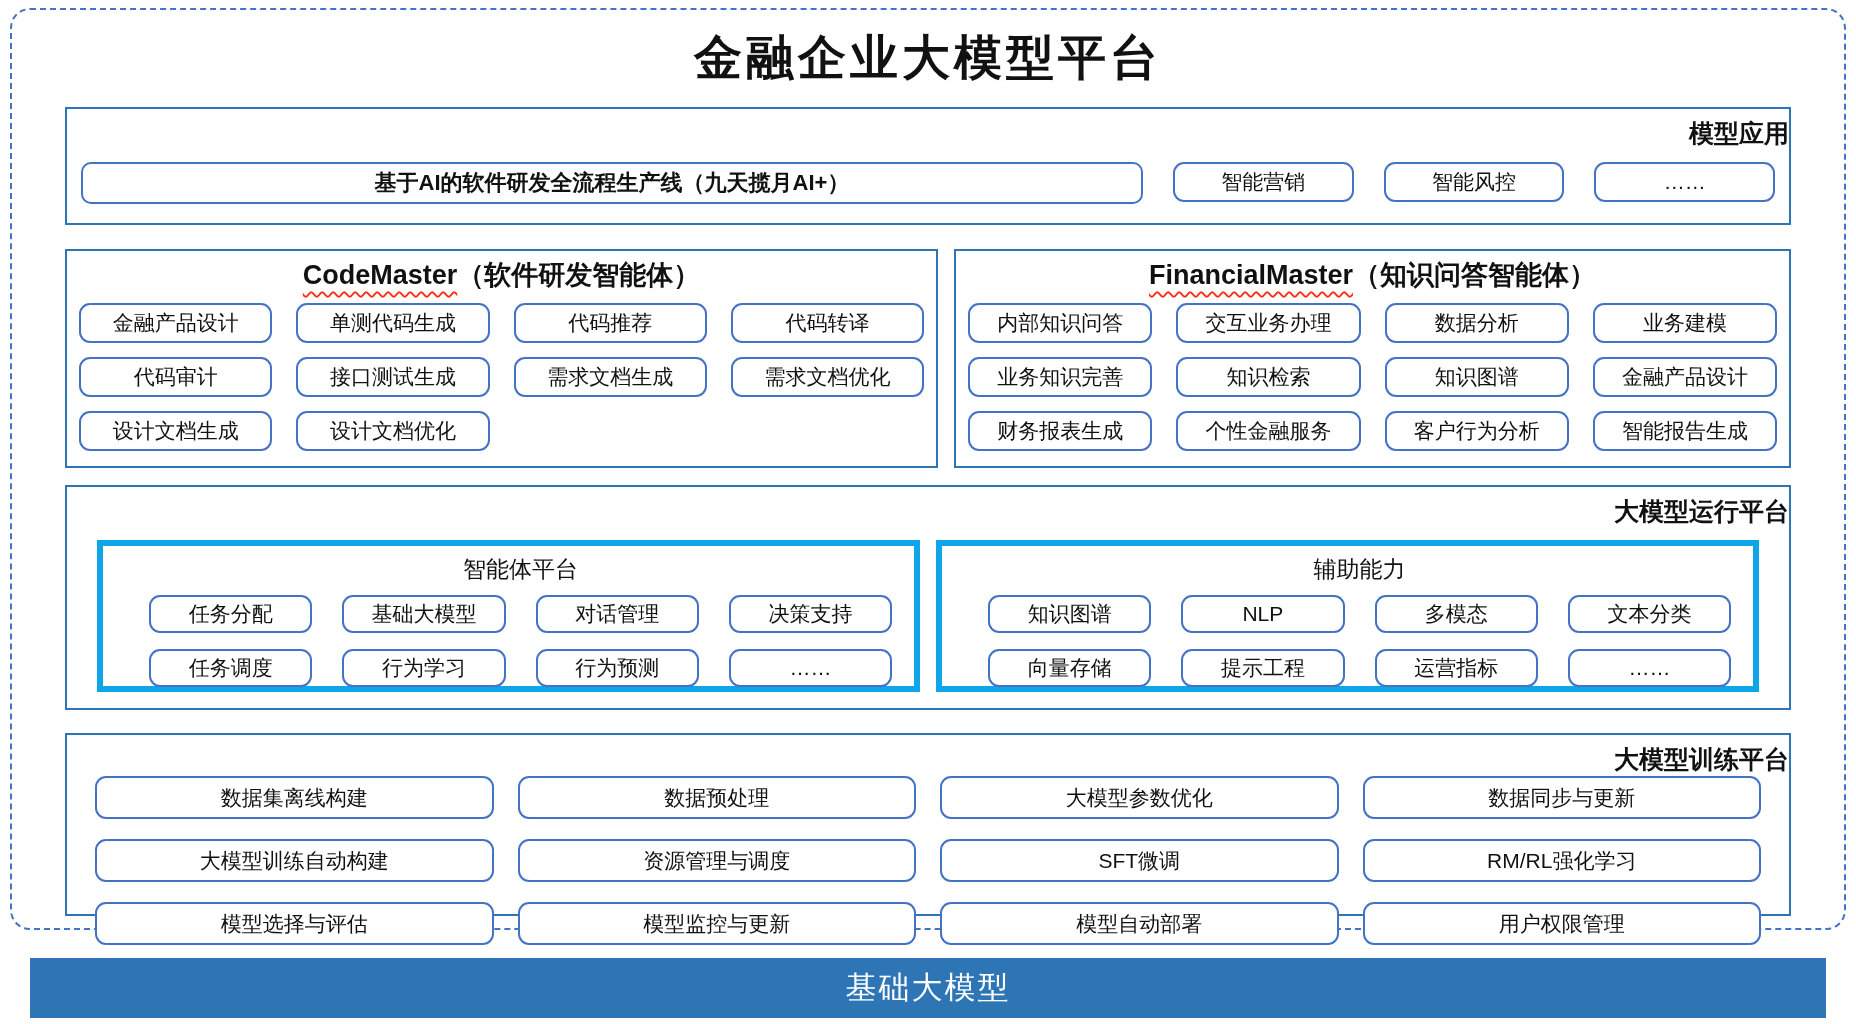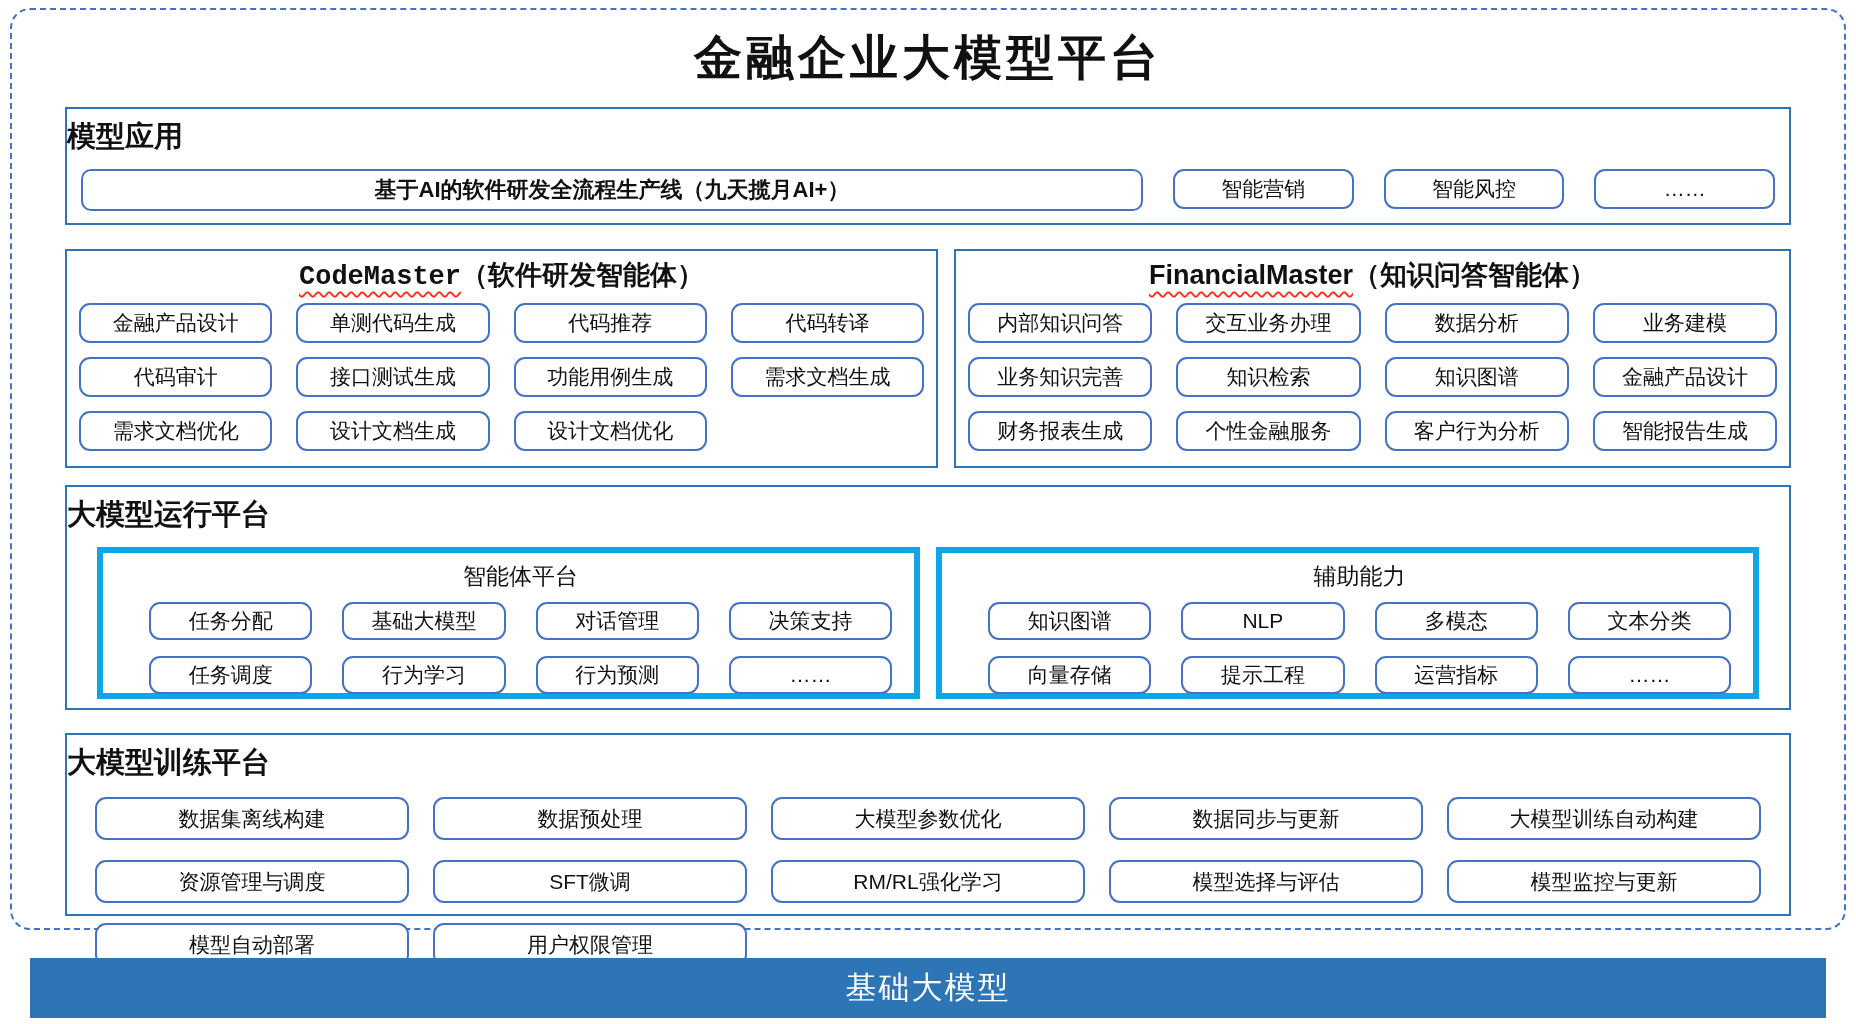--- a/index.html
+++ b/index.html
@@ -19,21 +19,21 @@
     position:absolute;left:0;right:0;top:26px;
     text-align:center;
     font-family:"DejaVu Serif",serif;
     font-weight:bold;font-size:48px;letter-spacing:4px;
   }
   .section{
     position:absolute;left:65px;width:1726px;box-sizing:border-box;
     border:2px solid #2E75B6;background:#fff;
   }
   .sec-header{
-    text-align:left;font-weight:bold;font-size:29px;margin-top:8px;
+    text-align:right;font-weight:bold;font-size:25px;margin-top:8px;
   }
   
   .sec-apps{top:107px;height:118px;}
   .apps-row{display:flex;gap:30px;padding:12px 14px;}
   .app-pipeline{
     flex:0 0 1062px;height:42px;box-sizing:border-box;
     border:2px solid #4472C4;border-radius:10px;
     display:flex;align-items:center;justify-content:center;
     font-weight:bold;font-size:22px;
   }
@@ -46,21 +46,21 @@
     font-size:21px;white-space:nowrap;background:#fff;
   }
   
   .agents-row{
     position:absolute;left:65px;top:249px;width:1726px;height:219px;
     display:flex;gap:16px;
   }
   .agent-panel{
     box-sizing:border-box;border:2px solid #2E75B6;background:#fff;flex:1;
   }
-  .agent-panel.left{flex:0 0 873px;font-family:Liberation Mono, monospace;}
+  .agent-panel.left{flex:0 0 873px;}
   .agent-header{
     text-align:center;font-weight:bold;font-size:27px;margin-top:6px;
   }
   .agent-en{
     text-decoration:underline;
     text-decoration-style:wavy;
     text-decoration-color:#FF2D1A;
     text-decoration-thickness:2px;
     text-underline-offset:7px;
   }
@@ -78,22 +78,22 @@
     text-align:center;font-size:23px;font-weight:normal;margin-top:8px;
   }
   .runtime-grid{
     display:grid;grid-template-columns:repeat(4,1fr);
     gap:16px 30px;padding:0 22px;margin-top:10px;
   }
   .runtime-grid .box{height:38px;}
   
   .sec-training{top:733px;height:183px;}
   .training-grid{
-    display:grid;grid-template-columns:repeat(5,1fr);
-    gap:20px 24px;padding:0 28px;margin-top:14px;
+    display:grid;grid-template-columns:repeat(4,1fr);
+    gap:20px 24px;padding:0 28px;
   }
   .training-grid .box{height:43px;}
   
   .foundation-bar{
     position:absolute;left:30px;top:958px;width:1796px;height:60px;
     background:#2E75B6;color:#ffffff;
     display:flex;align-items:center;justify-content:center;
     font-size:31px;letter-spacing:2px;
   }
 </style>
@@ -123,21 +123,20 @@
       <div class="agent-header">
         <span class="agent-en">CodeMaster</span><span>（软件研发智能体）</span>
       </div>
       <div class="agent-grid">
           <div class="box">金融产品设计</div>
           <div class="box">单测代码生成</div>
           <div class="box">代码推荐</div>
           <div class="box">代码转译</div>
           <div class="box">代码审计</div>
           <div class="box">接口测试生成</div>
-          <div class="box">功能用例生成</div>
           <div class="box">需求文档生成</div>
           <div class="box">需求文档优化</div>
           <div class="box">设计文档生成</div>
           <div class="box">设计文档优化</div>
         </div>
     </div>
     <div class="agent-panel">
       <div class="agent-header">
         <span class="agent-en">FinancialMaster</span><span>（知识问答智能体）</span>
       </div>

